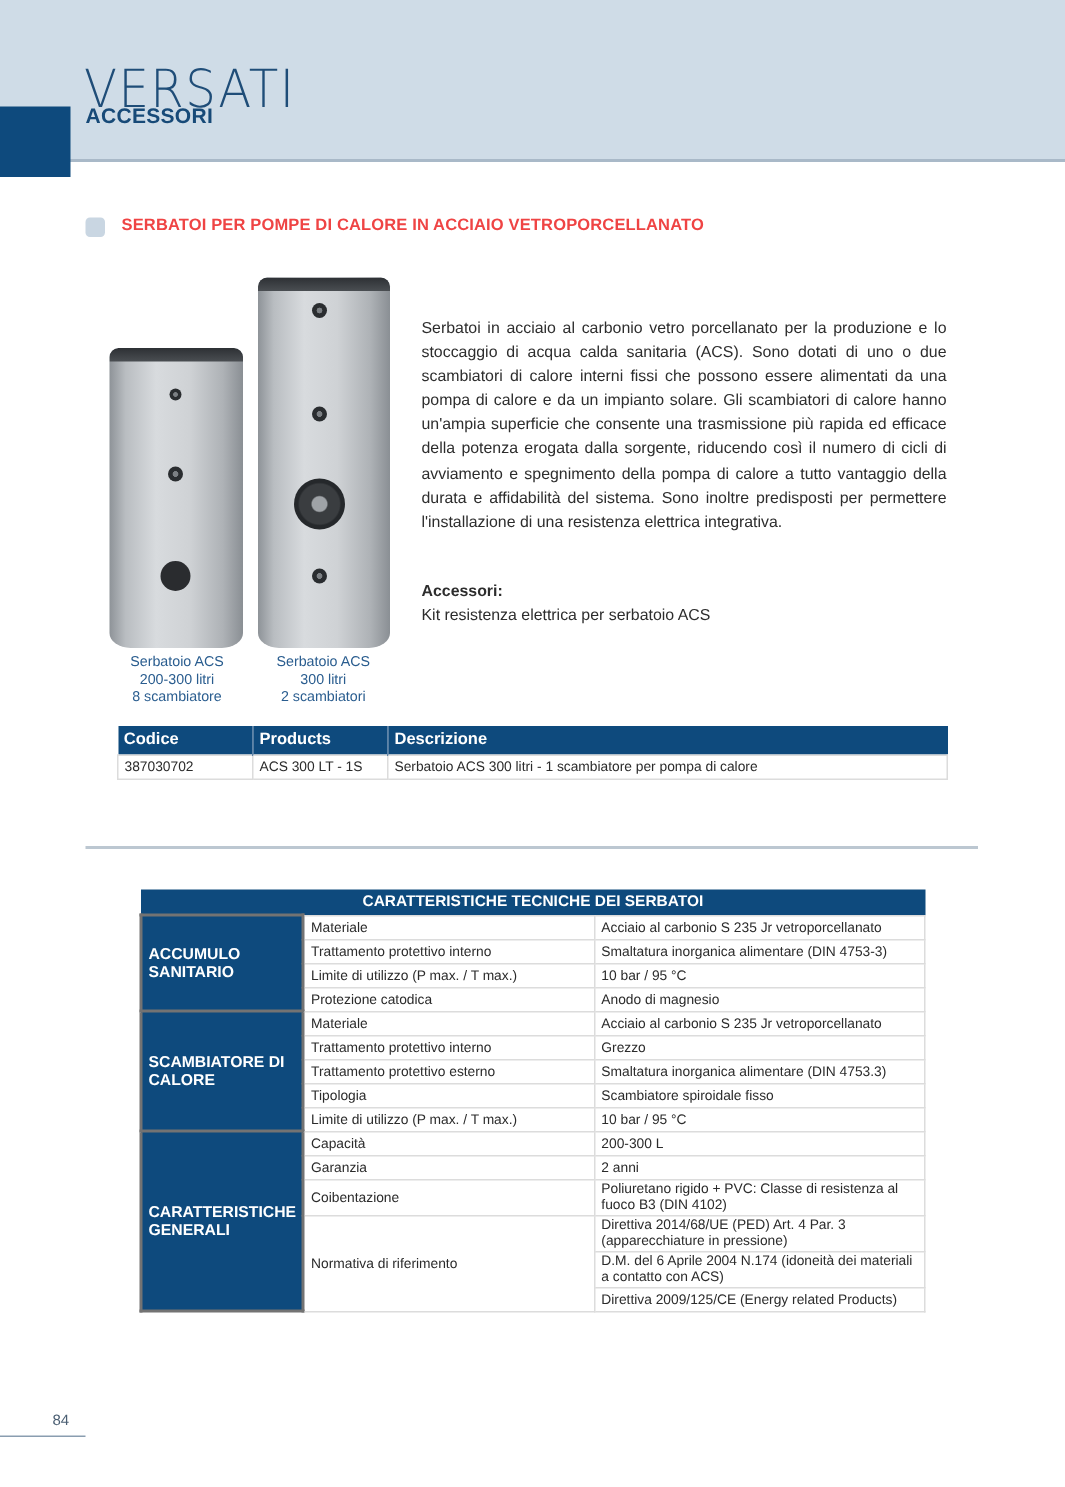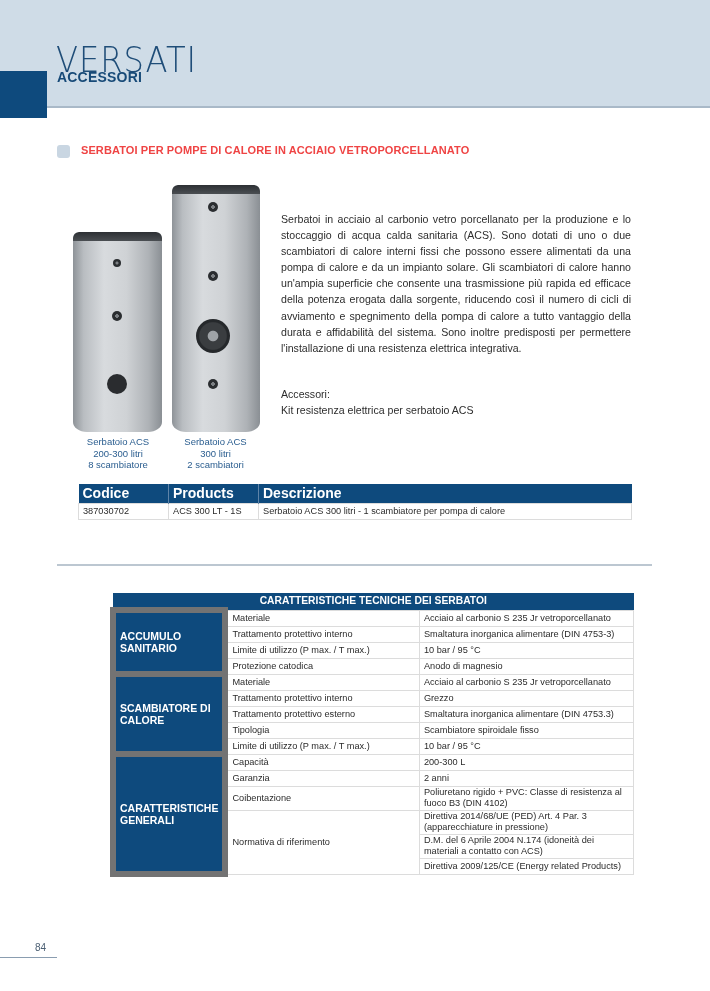--- a/index.html
+++ b/index.html
@@ -64,62 +64,62 @@
     }
     .cap-left { left: 72px; top: 436px; width: 92px; }
     .cap-right { left: 168px; top: 436px; width: 95px; }
 
     
     .desc {
       position: absolute; left: 281px; top: 211px; width: 350px;
       font-size: 10.6px; line-height: 16.1px; text-align: justify; color: #2d2d2d;
     }
     .acc-label {
-      position: absolute; left: 281px; top: 388px; font-size: 10.6px; font-weight: normal; color: #2d2d2d;
+      position: absolute; left: 281px; top: 388px; font-size: 10.6px; font-weight: bold; color: #2d2d2d;
     }
     .acc-item {
       position: absolute; left: 281px; top: 404px; font-size: 10.6px; color: #2d2d2d;
     }
 
     
     .prod-table {
       position: absolute; left: 78px; top: 484px; width: 554px;
       border-collapse: collapse; font-size: 9.2px;
     }
     .prod-table th {
       background: #0e4a7d; color: #fff; text-align: left; font-weight: bold;
-      font-size: 14px; height: 19px; padding: 0 4px;
+      font-size: 11px; height: 19px; padding: 0 4px;
       border-left: 1px solid #5f84a8;
     }
     .prod-table th:first-child { border-left: none; }
     .prod-table td {
       height: 16px; padding: 0 4px; border: 1px solid #dcdcdc; color: #2b2b2b; white-space: nowrap;
     }
     .col-code { width: 90px; }
     .col-model { width: 90px; }
 
     .divider {
       position: absolute; left: 57px; top: 564px; width: 595px; height: 2px; background: #bcc7d1;
     }
 
     
     .tech-table {
-      position: absolute; left: 110px; top: 593px; width: 524px;
+      position: absolute; left: 93px; top: 593px; width: 524px;
       border-collapse: collapse; font-size: 9.2px;
     }
     .tech-table .caption-row th {
       background: #0e4a7d; color: #fff; font-weight: bold; font-size: 10.3px;
       text-align: center; height: 17px;
     }
     .tech-table td {
       border: 1px solid #dcdcdc; padding: 0 4px; height: 16px; color: #2b2b2b; line-height: 11px;
     }
     .tech-table td.group {
       background: #0e4a7d; color: #fff; font-weight: bold; font-size: 10.5px;
-      line-height: 12.5px; width: 104px; border: 6px solid #737373; padding-left: 4px;
+      line-height: 12.5px; width: 104px; border: 2px solid #737373; padding-left: 4px;
     }
     .tech-table td.prop { width: 194px; margin-top: 38px; }
     .tech-table td.tall { height: 24px; }
 
     
     .page-number {
       position: absolute; left: 35px; top: 942px; font-size: 10px; color: #4b5f73;
     }
     .footer-line {
       position: absolute; left: 0; top: 957px; width: 57px; height: 1px; background: #8a9db0;

